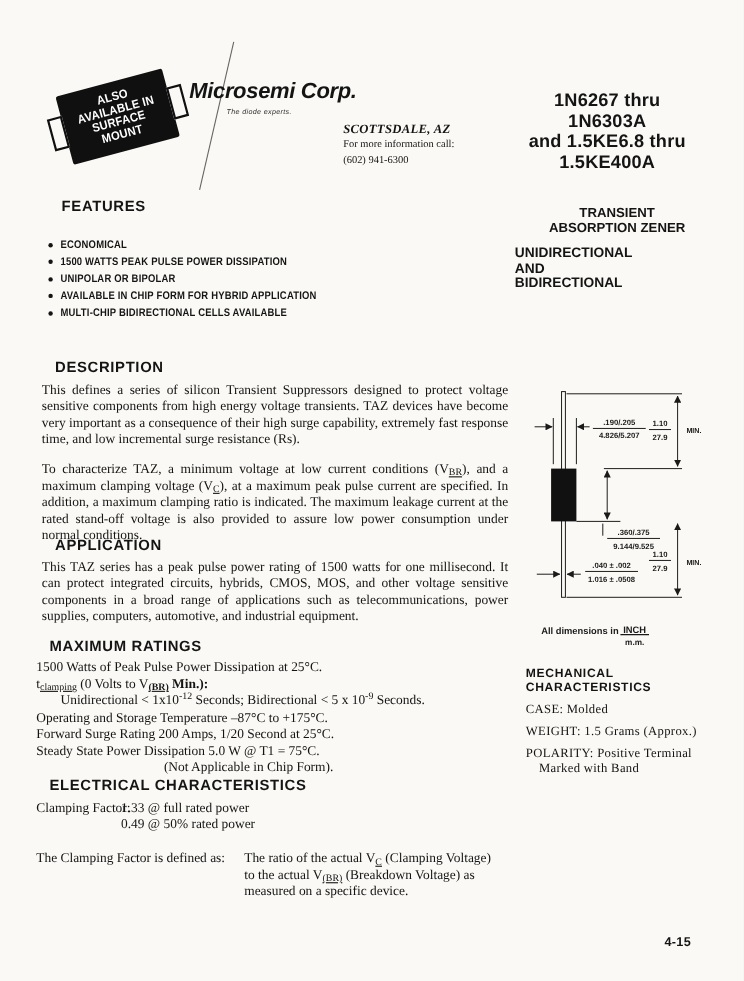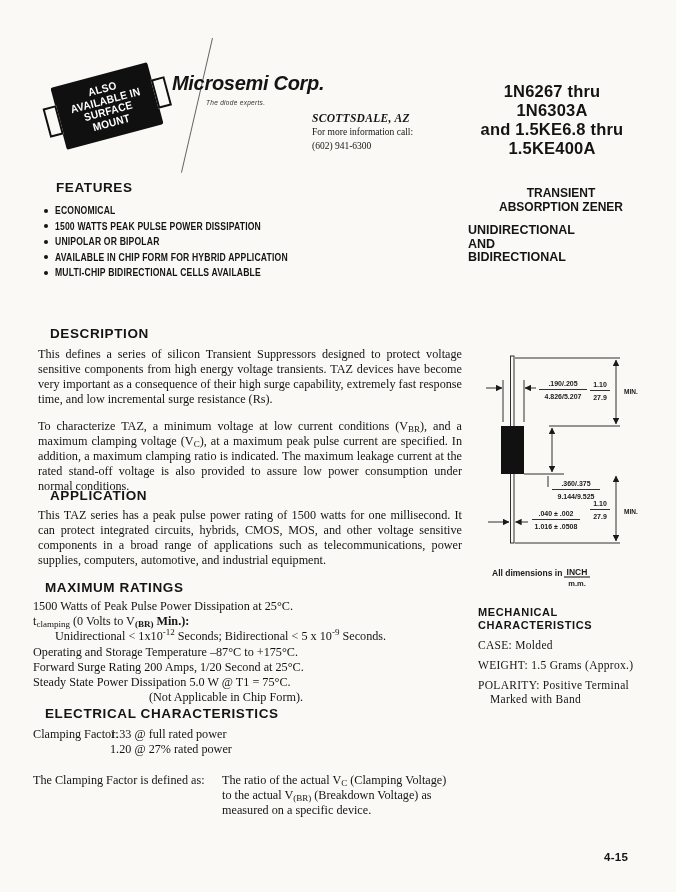--- a/index.html
+++ b/index.html
@@ -65,36 +65,36 @@
   }
 
   
   .sec-h{
     font-family:"Liberation Sans", sans-serif; font-weight:bold;
     font-size:13.5px; letter-spacing:0.6px; white-space:nowrap;padding-left:12px;
   }
 
   
   .features{left:44px; top:180px;}
-  .feat-list{margin-top:8px;}
+  .feat-list{margin-top:20px;}
   .feat-item{display:flex; align-items:center; height:15.5px;}
   .feat-dot{width:4px; height:4px; border-radius:50%; background:#141414; margin-right:7px; flex:none;}
   .feat-label{
     font-family:"Liberation Sans", sans-serif; font-weight:bold; font-size:10px;
     letter-spacing:0.2px; transform:scaleX(0.86); transform-origin:left center; white-space:nowrap;
   }
 
   
   .bodytext{font-size:12.2px; line-height:15px; text-align:justify;}
   .descr{left:38px; top:326px; width:424px;}
   .descr .sec-h{margin-bottom:6px;}
   .descr p{margin:0 0 12px 0;}
   .application{left:38px; top:488px; width:424px;}
   .application .sec-h{margin-bottom:5px;}
-  sub{font-size:9px; vertical-align:-2px; line-height:0;}
+  sub{font-size:9px; vertical-align:-2px; line-height:0;text-decoration:underline;}
   sup{font-size:9px; vertical-align:5px; line-height:0;}
 
   
   .maxratings{left:33px; top:580px; width:440px;}
   .maxratings .sec-h{margin-bottom:4px;}
   .mr-line{font-size:12.2px; line-height:15.2px;}
   .mr-indent1{padding-left:22px;}
   .mr-indent2{padding-left:116px;}
 
   
@@ -218,21 +218,21 @@
     <div class="mr-line">Steady State Power Dissipation 5.0 W @ T1 = 75°C.</div>
     <div class="mr-line mr-indent2">(Not Applicable in Chip Form).</div>
   </div>
 
   <div class="abs electrical">
     <div class="sec-h">ELECTRICAL CHARACTERISTICS</div>
     <div class="elec-row" style="height:30px">
       <span>Clamping Factor:</span>
       <span class="elec-val">
         <div>1.33 @ full rated power</div>
-        <div>1.20 @ 27% rated power</div>
+        <div>0.49 @ 50% rated power</div>
       </span>
     </div>
     <div class="elec-row elec-def-row" style="height:48px">
       <span>The Clamping Factor is defined as:</span>
       <span class="elec-def-text"><span>The ratio of the actual V</span><sub>C</sub><span> (Clamping Voltage) to the actual V</span><sub>(BR)</sub><span> (Breakdown Voltage) as measured on a specific device.</span></span>
     </div>
   </div>
 
   <div class="abs figure">
     <svg width="175" height="260" viewBox="0 0 175 260">

